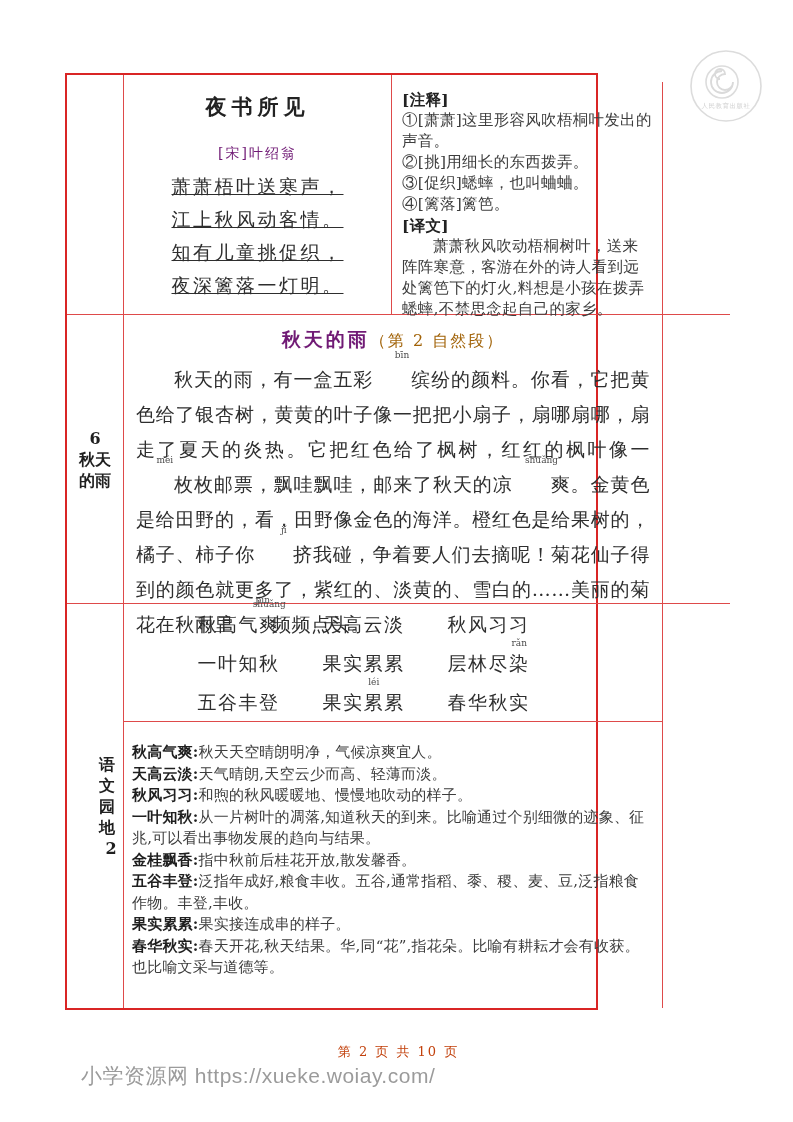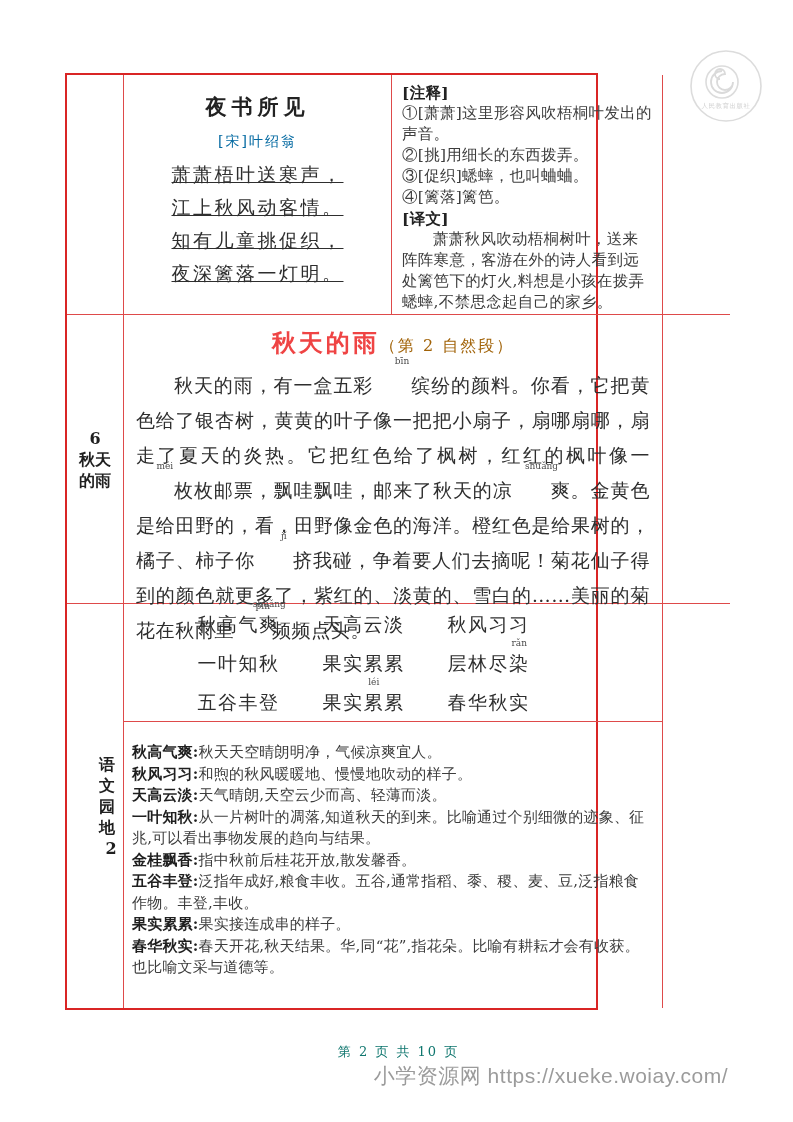--- a/index.html
+++ b/index.html
@@ -32,44 +32,44 @@
   .c-right1{grid-column:4;grid-row:1;}
   .c-label2{grid-column:1;grid-row:2;}
   .c-text{grid-column:2/4;grid-row:2;padding:12px 12px 0 12px;}
   .c-right2{grid-column:4;grid-row:2;}
   .c-label3{grid-column:1;grid-row:3/5;margin-left:32px;}
   .c-words{grid-column:2/4;grid-row:3;display:grid;grid-template-columns:repeat(3,125px);justify-content:start;padding-left:52px;align-content:center;row-gap:13px;}
   .c-expl{grid-column:2/4;grid-row:4;padding:20px 10px 0 8px;}
   .c-right3{grid-column:4;grid-row:3/5;}
   
   .poem-title{font-size:21px;font-weight:bold;letter-spacing:5px;color:#222;}
-  .poem-author{margin-top:12px;font-size:14px;color:#0369a1;letter-spacing:2px;}
+  .poem-author{margin-top:24px;font-size:14px;color:#701a75;letter-spacing:2px;}
   .poem-line{margin-top:13px;font-size:19px;letter-spacing:2.5px;line-height:20px;text-decoration:underline;}
   
-  .c-notes{font-size:15.5px;line-height:21px;color:var(--kai-ink);letter-spacing:0.3px;}
+  .c-notes{font-size:15.5px;line-height:21px;color:var(--kai-ink);letter-spacing:0.3px;margin-top:7px;}
   .notes-header{font-weight:bold;color:#222;}
   .note-translation{text-indent:2em;}
   
   .text-title{text-align:center;margin-bottom:9px;white-space:nowrap;}
-  .text-title .tt{font-size:24px;font-weight:bold;letter-spacing:3px;color:#ef4444;}
+  .text-title .tt{font-size:19px;font-weight:bold;letter-spacing:3px;color:#701a75;}
   .text-title .tn{font-size:16px;color:#a16207;letter-spacing:2px;}
   .text-body{font-size:19px;line-height:35px;text-align:justify;text-indent:2em;letter-spacing:0.6px;}
   
   .label{display:flex;flex-direction:column;justify-content:center;align-items:center;font-size:16px;font-weight:bold;line-height:21px;color:#1f1f1f;}
   
   .word{font-size:19px;letter-spacing:1.5px;text-align:center;line-height:26px;white-space:nowrap;}
   
   .c-expl{font-size:15px;line-height:21.5px;color:var(--kai-ink);letter-spacing:0.2px;}
   .expl b{color:#1f1f1f;}
   
   .rb{position:relative;display:inline-block;}
   .rb .rt{position:absolute;top:-11px;left:50%;transform:translateX(-50%);font-size:9px;line-height:1;letter-spacing:0;color:#4a4a4a;white-space:nowrap;text-indent:0;}
   
-  .footer-page{position:absolute;left:65px;width:667px;top:1043px;text-align:center;font-size:13px;color:#0f766e;letter-spacing:2px;z-index:1;}
-  .footer-site{position:absolute;left:61px;width:667px;top:1062px;text-align:right;font-size:21px;color:#9b9b9b;font-family:"Liberation Sans","DejaVu Sans",sans-serif;letter-spacing:0.5px;z-index:1;}
+  .footer-page{position:absolute;left:65px;width:667px;top:1043px;text-align:center;font-size:13px;color:#c2410c;letter-spacing:2px;z-index:1;}
+  .footer-site{position:absolute;left:81px;width:667px;top:1062px;text-align:left;font-size:21px;color:#9b9b9b;font-family:"Liberation Sans","DejaVu Sans",sans-serif;letter-spacing:0.5px;z-index:1;}
 </style>
 </head>
 <body>
 
 <svg class="watermark" viewBox="0 0 100 100" aria-hidden="true">
   <circle cx="50" cy="46" r="35" fill="none" stroke="#dcdcdc" stroke-width="1.6"></circle>
   <circle cx="46" cy="42" r="16" fill="none" stroke="#dcdcdc" stroke-width="1.6"></circle>
   <path d="M 46 31 a 11 11 0 1 0 11 11 a 8 8 0 1 1 -8 -8 a 5 5 0 1 0 -5 5" fill="none" stroke="#dadada" stroke-width="1.8"></path>
   <text x="50" y="68" text-anchor="middle" font-size="6.5" fill="#d2d2d2" letter-spacing="0.5">人民教育出版社</text>
 </svg>
@@ -127,22 +127,22 @@
     <div class="word">一叶知秋</div>
     <div class="word">果实累累</div>
     <div class="word">层林尽<span class="rb"><span class="rt">rǎn</span>染</span></div>
     <div class="word">五谷丰登</div>
     <div class="word">果实<span class="rb"><span class="rt">léi</span>累</span>累</div>
     <div class="word">春华秋实</div>
   </div>
 
   <div class="cell br c-expl">
     <div class="expl"><b>秋高气爽:</b><span>秋天天空晴朗明净，气候凉爽宜人。</span></div>
+    <div class="expl"><b>天高云淡:</b><span>天气晴朗,天空云少而高、轻薄而淡。</span></div>
     <div class="expl"><b>秋风习习:</b><span>和煦的秋风暖暖地、慢慢地吹动的样子。</span></div>
-    <div class="expl"><b>天高云淡:</b><span>天气晴朗,天空云少而高、轻薄而淡。</span></div>
     <div class="expl"><b>一叶知秋:</b><span>从一片树叶的凋落,知道秋天的到来。比喻通过个别细微的迹象、征兆,可以看出事物发展的趋向与结果。</span></div>
     <div class="expl"><b>金桂飘香:</b><span>指中秋前后桂花开放,散发馨香。</span></div>
     <div class="expl"><b>五谷丰登:</b><span>泛指年成好,粮食丰收。五谷,通常指稻、黍、稷、麦、豆,泛指粮食作物。丰登,丰收。</span></div>
     <div class="expl"><b>果实累累:</b><span>果实接连成串的样子。</span></div>
     <div class="expl"><b>春华秋实:</b><span>春天开花,秋天结果。华,同“花”,指花朵。比喻有耕耘才会有收获。也比喻文采与道德等。</span></div>
   </div>
 
   <div class="cell c-right3"></div>
 
 </div>

